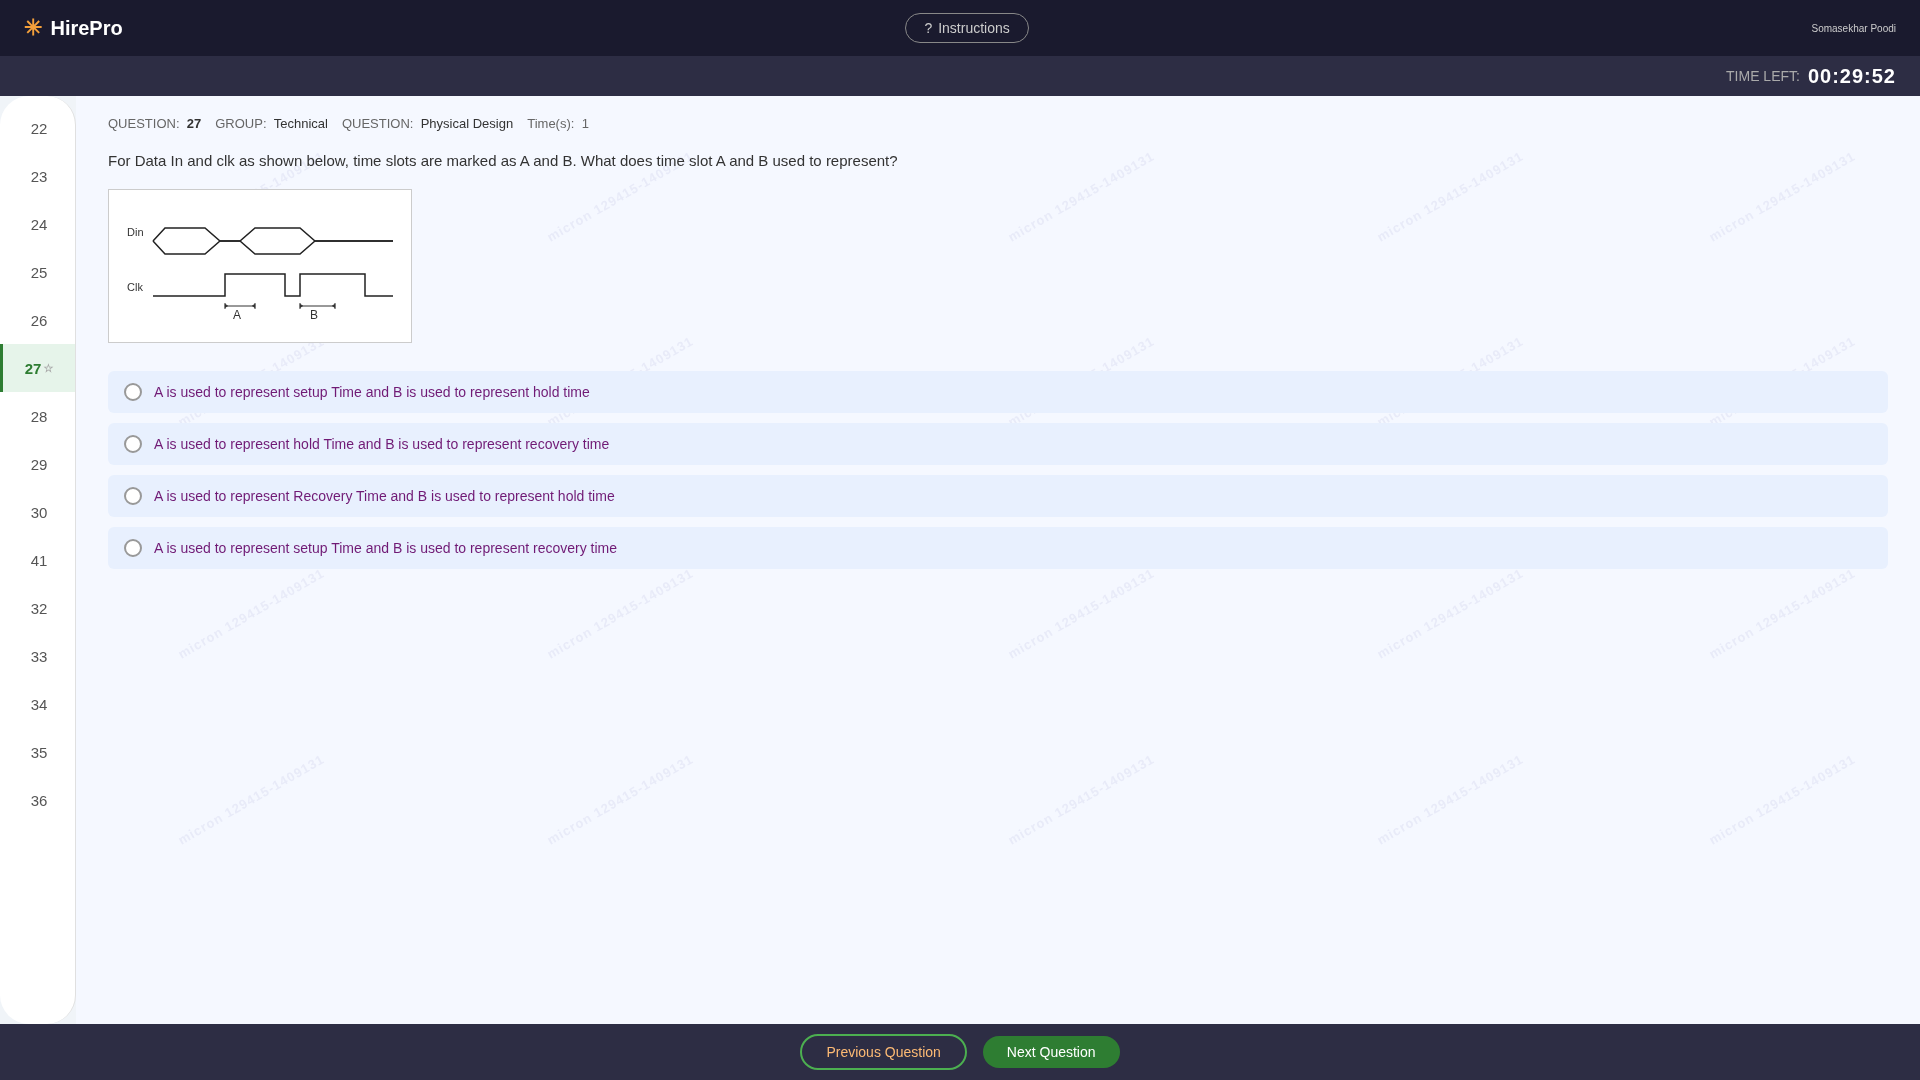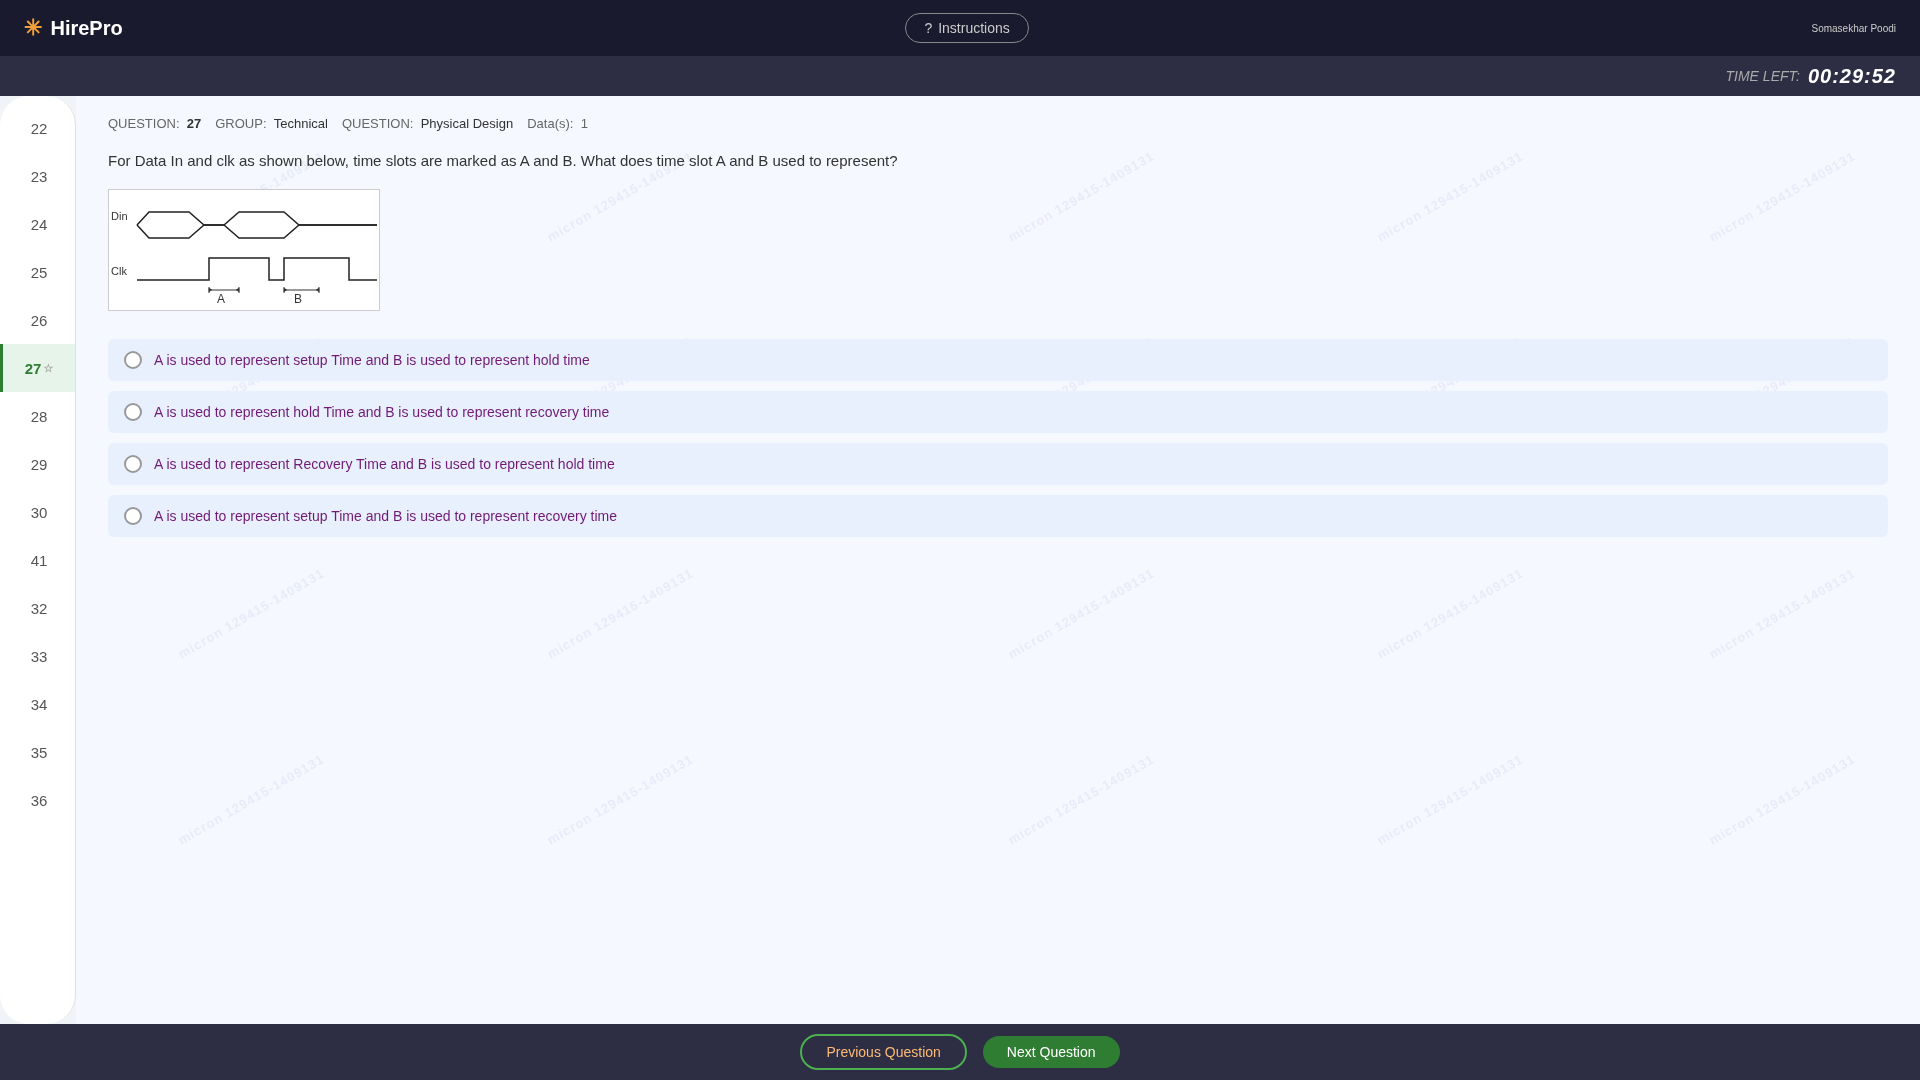--- a/index.html
+++ b/index.html
@@ -48,21 +48,20 @@
 
     
     .timer-bar {
       background: #2d2d44;
       height: 40px;
       display: flex;
       align-items: center;
       justify-content: flex-end;
       padding: 0 24px;
       margin-top: 56px;
-      font-style: italic;
     }
     .timer-label {
       color: #aaa;
       font-size: 14px;
       margin-right: 8px;
     }
     .timer-value {
       color: #fff;
       font-size: 20px;
       font-weight: bold;
@@ -151,21 +150,21 @@
       color: #333;
       margin-bottom: 16px;
       line-height: 1.6;
     }
 
     
     .diagram-box {
       border: 1px solid #ccc;
       background: #fff;
       display: inline-block;
-      padding: 0;
+      padding: 16px;
       margin-bottom: 24px;
     }
 
     
     .option-item {
       background: #e8f0fe;
       border-radius: 6px;
       padding: 12px 16px;
       margin-bottom: 10px;
       display: flex;
@@ -295,21 +294,21 @@
         </span>
         <span>
           <span>GROUP:</span>
           &nbsp;<b class="meta-bold">Technical</b>
         </span>
         <span>
           <span>QUESTION:</span>
           &nbsp;<b class="meta-bold">Physical Design</b>
         </span>
         <span>
-          <span>Data(s):</span>
+          <span>Time(s):</span>
           &nbsp;<span>1</span>
         </span>
       </div>
 
       
       <div class="question-text">For Data In and clk as shown below, time slots are marked as A and B. What does time slot A and B used to represent?</div>
 
       
       <div class="diagram-box timing-diagram">
         <svg width="270" height="120">

